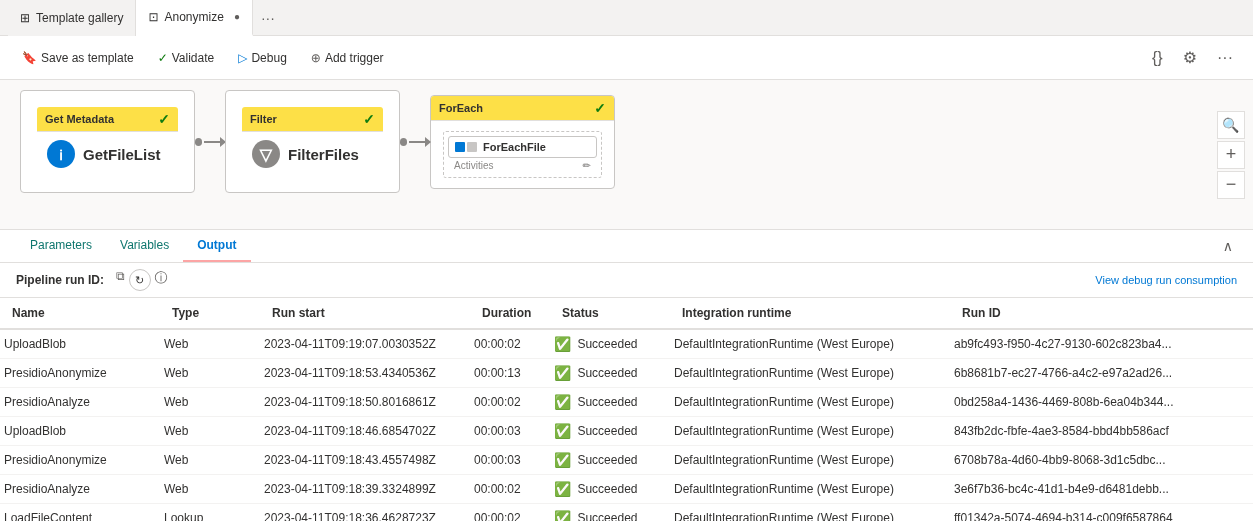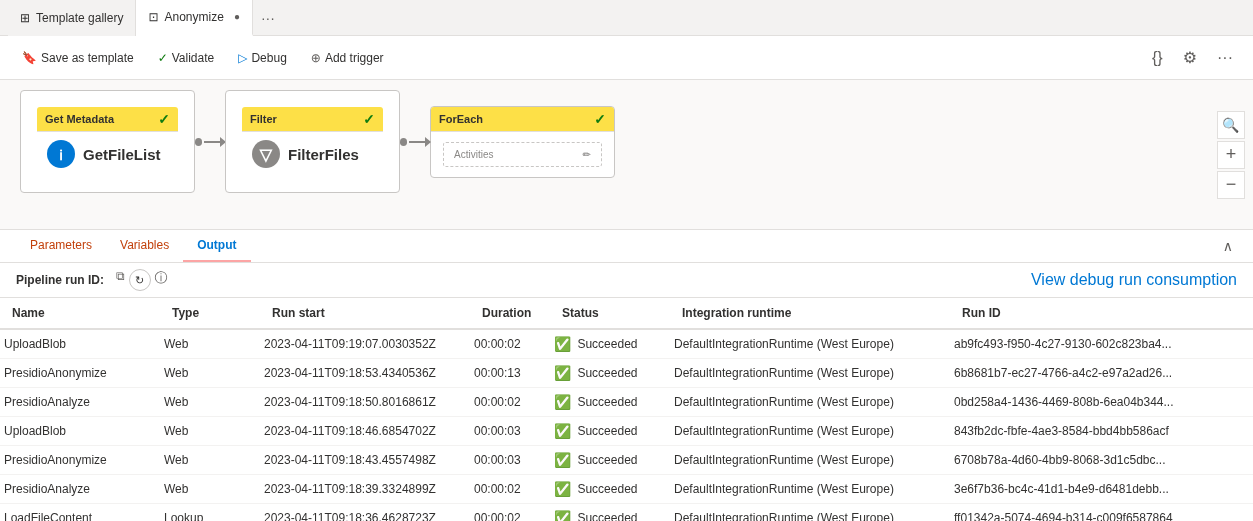--- a/index.html
+++ b/index.html
@@ -85,34 +85,34 @@
     }
 
     
     .bottom-panel { display: flex; flex-direction: column; height: calc(521px - 150px - 44px - 36px); }
 
     
     .panel-tabs {
       display: flex; align-items: center; padding: 0 16px; border-bottom: 1px solid #e1dfdd; background: #fff; gap: 0;
     }
     .panel-tab {
-      padding: 8px 14px; font-size: 12px; cursor: pointer; border-bottom: 2px solid transparent; color: #c2410c;
+      padding: 8px 14px; font-size: 12px; cursor: pointer; border-bottom: 2px solid transparent; color: #0f766e;
     }
     .panel-tab.active { border-bottom: 2px solid #fca5a5; color: #0078d4; font-weight: 600; }
     .panel-tab-collapse { margin-left: auto; font-size: 14px; cursor: pointer; color: #605e5c; padding: 4px; }
 
     
     .run-info-bar {
       display: flex; align-items: center; padding: 6px 16px; gap: 8px; background: #fff; border-bottom: 1px solid #e1dfdd; font-size: 12px;
     }
     .run-id-label { font-weight: 600; color: #323130; }
     .run-id-value { color: #0078d4; font-weight: 600; }
     .run-id-icons { display: flex; gap: 4px; margin-left: 4px; }
     .run-refresh { width: 22px; height: 22px; border: 1px solid #c8c6c4; border-radius: 50%; display: flex; align-items: center; justify-content: center; font-size: 11px; cursor: pointer; }
-    .view-debug-link { margin-left: auto; color: #0078d4; cursor: pointer; font-size: 16px; text-decoration: none; }
+    .view-debug-link { margin-left: auto; color: #0078d4; cursor: pointer; font-size: 11px; text-decoration: none; }
 
     
     .table-container { flex: 1; overflow-y: auto; }
     table { width: 100%; border-collapse: collapse; font-size: 12px; }
     thead tr { border-bottom: 1px solid #e1dfdd; }
     th { padding: 8px 12px; text-align: left; font-weight: 600; color: #323130; background: #fff; border-bottom: 2px solid #e1dfdd; white-space: nowrap; }
     td { padding: 6px 4px; border-bottom: 1px solid #f3f2f1; color: #323130; white-space: nowrap; }
     .status-cell { display: flex; align-items: center; gap: 6px; }
     .status-icon { color: #107c10; font-size: 14px; }
 
@@ -204,20 +204,27 @@
       <div class="arrow-line"></div>
     </div>
 
     <div class="foreach-node">
       <div class="node-header">
         <span>ForEach</span>
         <span class="node-check">✓</span>
       </div>
       <div style="padding: 4px 6px;">
         <div class="foreach-inner">
+          <div class="foreach-sub">
+            <div style="display:flex;gap:2px;align-items:center;">
+              <div style="width:10px;height:10px;background:#0078d4;border-radius:1px;"></div>
+              <div style="width:10px;height:10px;background:#c8c6c4;border-radius:1px;"></div>
+            </div>
+            <span style="font-size:11px;font-weight:600;">ForEachFile</span>
+          </div>
           <div class="activities-label">
             <span>Activities</span>
             <span style="cursor:pointer;color:#605e5c;">✏</span>
           </div>
         </div>
       </div>
     </div>
 
   </div>
 

